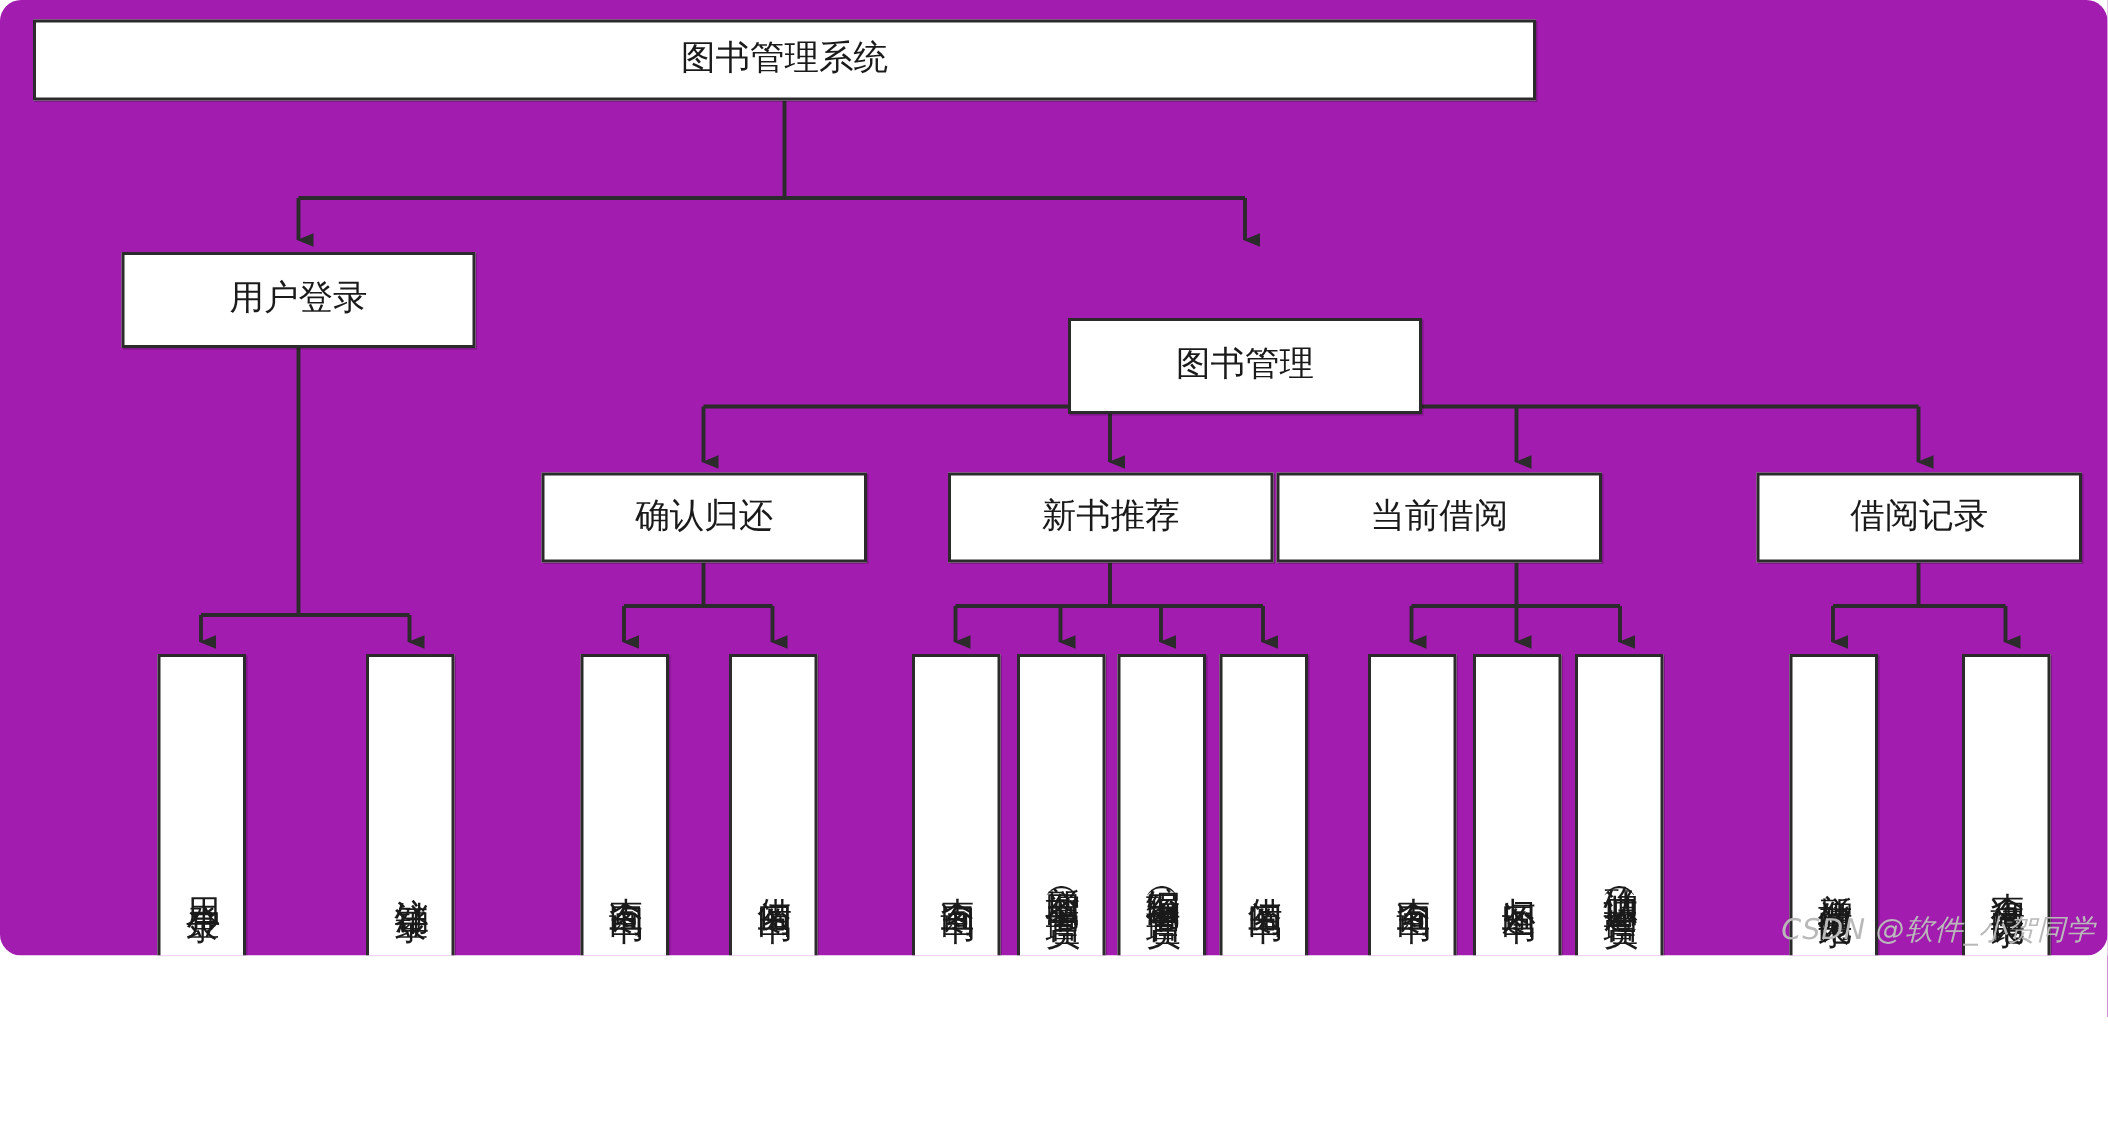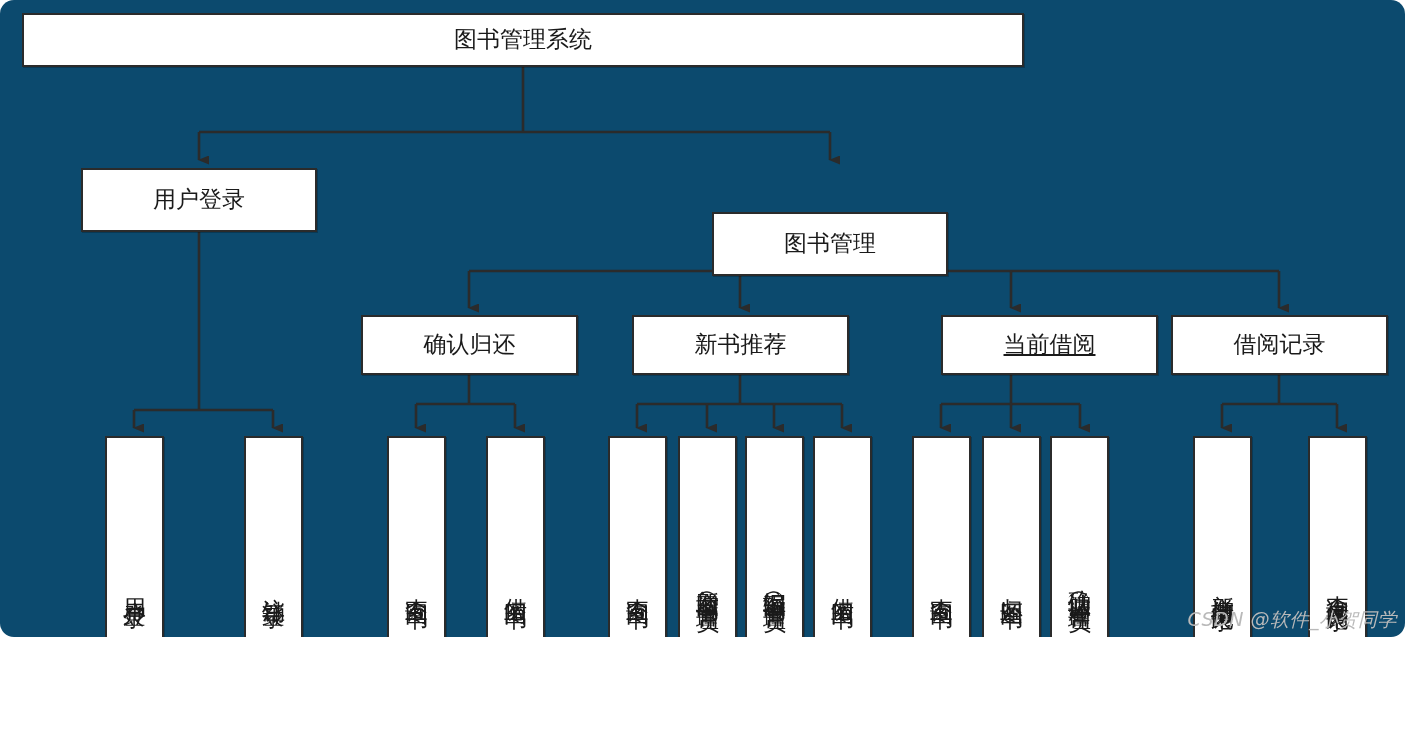--- a/index.html
+++ b/index.html
@@ -7,21 +7,21 @@
     padding: 0;
     background: #ffffff;
   }
   body {
     font-family: "DejaVu Sans", "Liberation Sans", sans-serif;
   }
   #canvas {
     position: relative;
     width: 1405px;
     height: 637px;
-    background: #0c4a6e;
+    background: #a21caf;
     overflow: hidden;
     border-radius: 14px;
   }
   #diagram-svg {
     position: absolute;
     left: 0;
     top: 0;
     width: 1405px;
     height: 747px;
   }
@@ -128,21 +128,21 @@
   <div class="node-box horizontal" style="left:712px; top:168px; width:236px; height:64px;margin-top:44px;">
     <span class="node-label">图书管理</span>
   </div>
 
   <div class="node-box horizontal" style="left:361px; top:315px; width:217px; height:60px;">
     <span class="node-label">确认归还</span>
   </div>
   <div class="node-box horizontal" style="left:632px; top:315px; width:217px; height:60px;">
     <span class="node-label">新书推荐</span>
   </div>
-  <div class="node-box horizontal" style="left:941px; top:315px; width:217px; height:60px;text-decoration:underline;">
+  <div class="node-box horizontal" style="left:851px; top:315px; width:217px; height:60px;">
     <span class="node-label">当前借阅</span>
   </div>
   <div class="node-box horizontal" style="left:1171px; top:315px; width:217px; height:60px;">
     <span class="node-label">借阅记录</span>
   </div>
 
   <div class="node-box vertical" style="left:105px; top:436px; width:59px; height:299px;">
     <span class="node-label">用户登录</span>
   </div>
   <div class="node-box vertical" style="left:244px; top:436px; width:59px; height:299px;">

